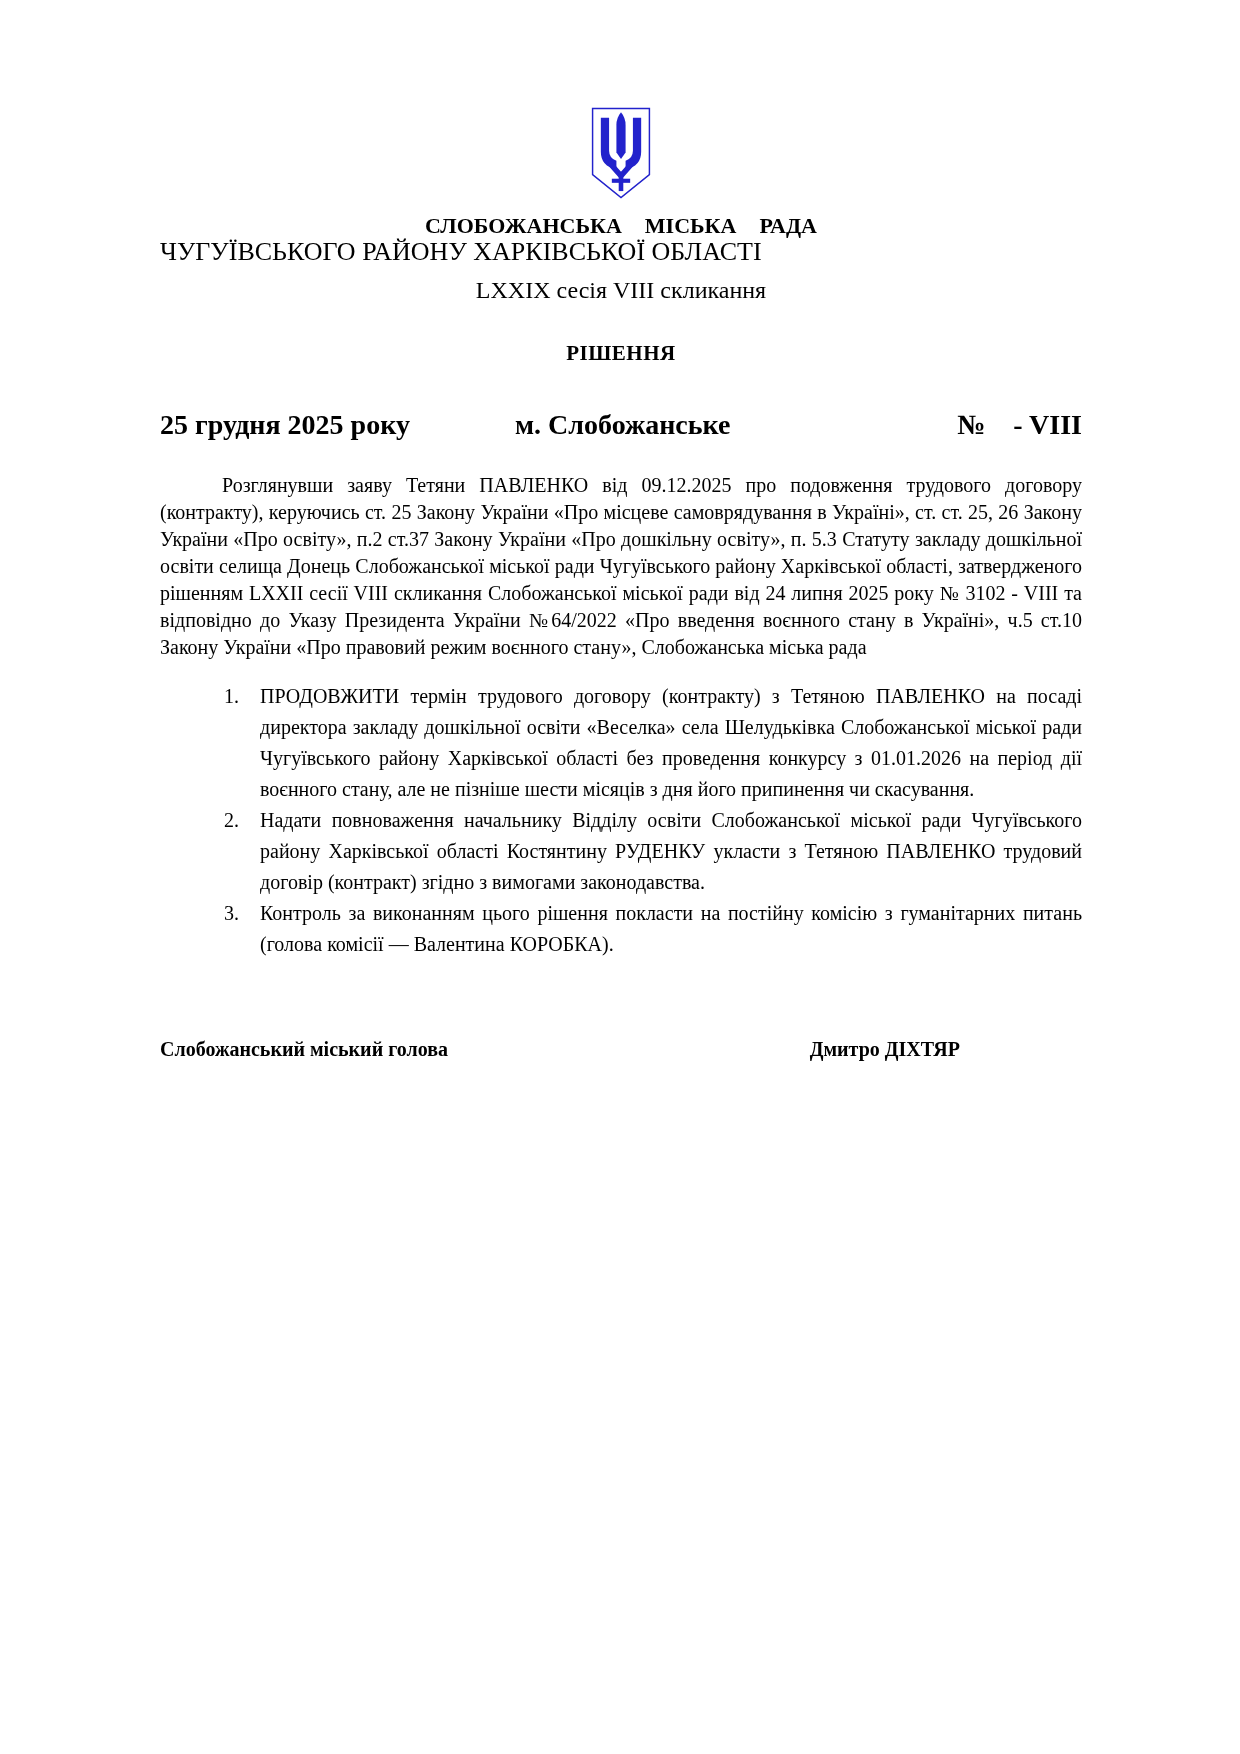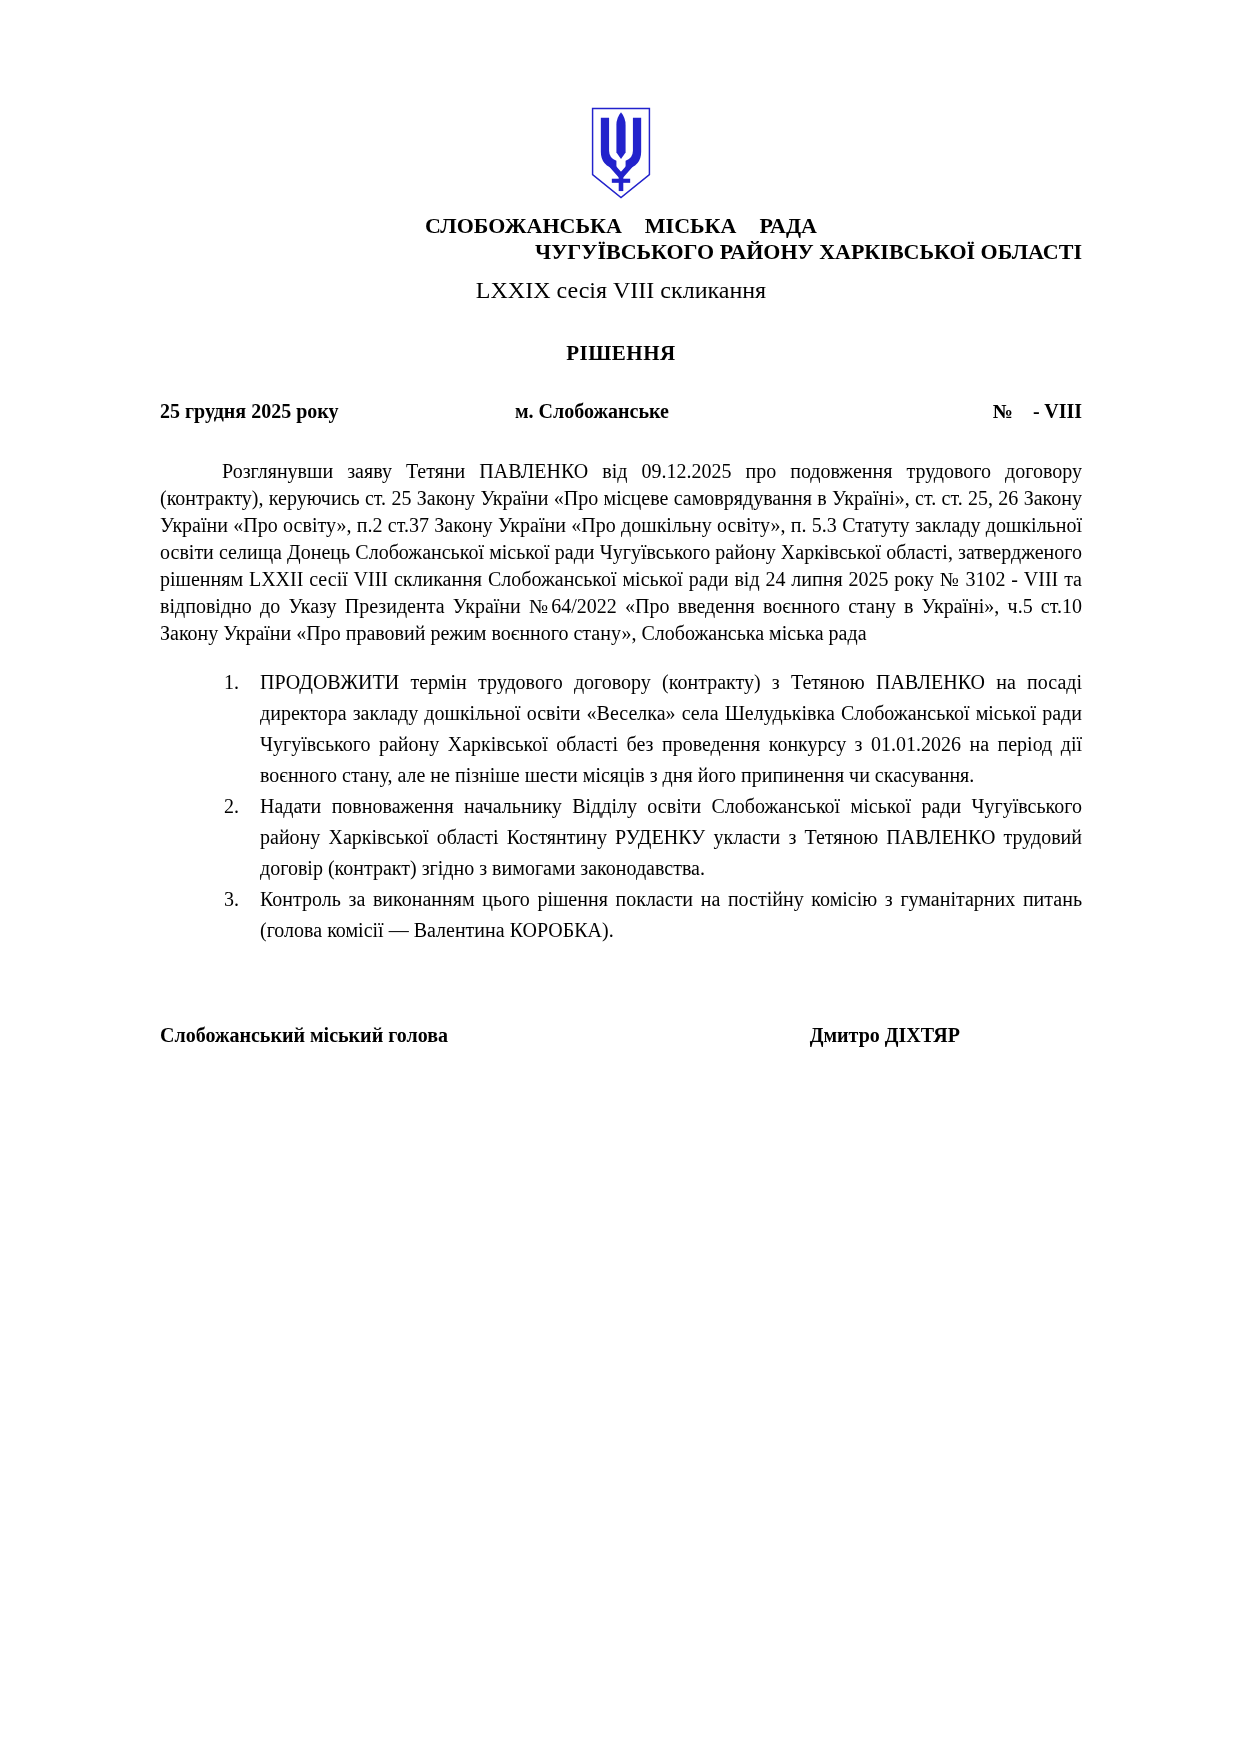--- a/index.html
+++ b/index.html
@@ -21,46 +21,46 @@
   .org-line1 {
     margin-top: 10px;
     text-align: center;
     font-weight: bold;
     font-size: 22px;
     line-height: 26px;
     white-space: pre;
     word-spacing: 6px;
   }
   .org-line2 {
-    text-align: right;
-    font-weight: bold;
-    font-size: 22px;
+    text-align: left;
+    font-weight: normal;
+    font-size: 26px;
     line-height: 26px;
   }
   .session-line {
     text-align: center;
     font-size: 24px;
     line-height: 24px;
     margin-top: 13px;
   }
   .doc-type {
     margin-top: 38px;
     text-align: center;
     font-weight: bold;
     font-size: 21px;
     letter-spacing: 0.5px;
     line-height: 26px;
   }
   
   .meta-row {
-    margin-top: 32px;
+    margin-top: 46px;
     display: flex;
     align-items: baseline;
     font-weight: bold;
-    font-size: 20px;
+    font-size: 28px;
     line-height: 26px;
   }
   .meta-date { width: 355px; }
   .meta-place { flex: 1; text-align: left; }
   .meta-number { text-align: right; white-space: pre; }
   
   .subject {
     margin-top: 22px;
     width: 376px;
     font-weight: bold;

